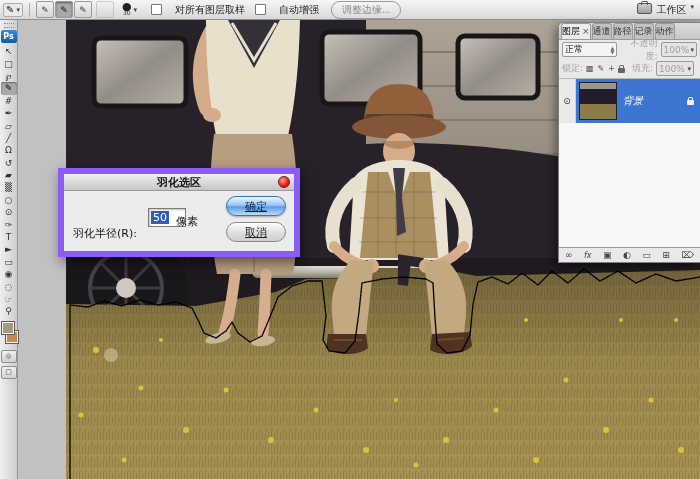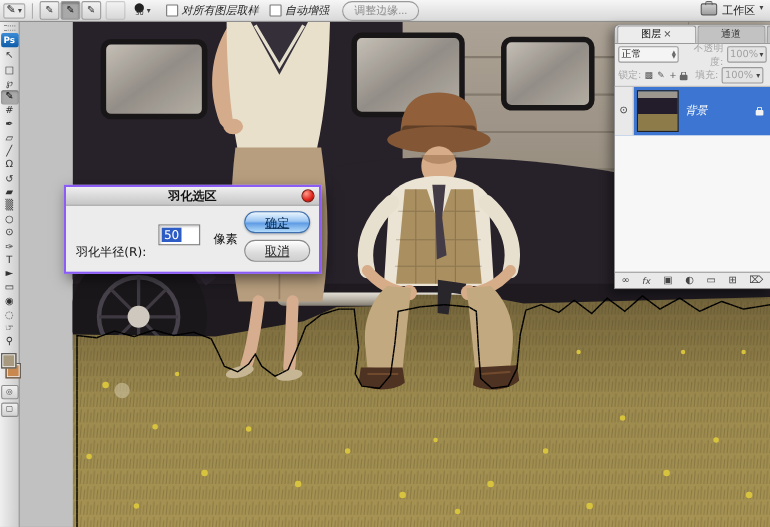--- a/index.html
+++ b/index.html
@@ -15,21 +15,21 @@
   .vsep{width:1px;height:14px;background:#aeaeae;margin:0 2px;}
   .mode-btn{width:16px;height:15px;border:1px solid #9b9b9b;border-radius:2px;background:linear-gradient(#f2f2f2,#d5d5d5);
     display:flex;align-items:center;justify-content:center;font-size:9px;color:#333;}
   .mode-btn.pressed{background:#a9a9a9;box-shadow:inset 0 1px 2px rgba(0,0,0,.45);color:#111;}
   .mode-btn.disabled{opacity:.45;}
   .brush-pick{display:flex;align-items:center;gap:2px;margin-left:4px;}
   .brush-dot{display:flex;flex-direction:column;align-items:center;line-height:6px;}
   .brush-dot .dot{font-size:11px;}
   .brush-dot .num{font-size:6px;color:#333;}
   .cb{display:inline-block;width:9px;height:9px;border:1px solid #777;background:#fff;border-radius:1px;vertical-align:-1px;}
-  .cb-label{display:flex;align-items:center;gap:3px;font-style:italic;}
+  .cb-label{display:flex;align-items:center;gap:13px;}
   .pill-btn{border:1px solid #9a9a9a;border-radius:9px;background:linear-gradient(#f4f4f4,#dcdcdc);
     color:#8c8c8c;font-size:10px;padding:1px 10px;margin-left:8px;}
   .ob-spacer{flex:1;}
   .workspace{display:flex;align-items:flex-start;gap:4px;color:#222;}
   .ws-icon{position:relative;width:13px;height:9px;border:1px solid #555;border-radius:2px;background:linear-gradient(#cfcfcf,#9f9f9f);}
   .ws-icon:before{content:"";position:absolute;left:3px;top:-3px;width:5px;height:3px;border:1px solid #555;border-bottom:none;border-radius:2px 2px 0 0;}
   
   .toolbar{position:absolute;left:0;top:20px;bottom:0;width:18px;
     background:linear-gradient(90deg,#efefef,#cdcdcd);border-right:1px solid #979797;
     display:flex;flex-direction:column;align-items:center;box-sizing:border-box;padding-top:2px;}
@@ -43,45 +43,45 @@
   .swatch{position:absolute;width:12px;height:12px;border:1px solid #5c5c5c;box-shadow:0 0 0 1px #f2f2f2 inset;}
   .swatch.fg{left:1px;top:0;z-index:2;}
   .swatch.bg{left:5px;top:9px;z-index:1;}
   .small-btn{width:14px;height:11px;border:1px solid #8e8e8e;border-radius:2px;background:linear-gradient(#f0f0f0,#d2d2d2);
     margin-top:3px;display:flex;align-items:center;justify-content:center;font-size:7px;color:#444;}
   
   .photo{position:absolute;left:66px;top:20px;width:634px;height:459px;}
   .photo svg{display:block;}
   
   .dialog{position:absolute;left:58px;top:168px;width:230px;height:77px;background:#ececec;
-    border:2px solid #8b5cf6;box-shadow:3px 5px 12px rgba(0,0,0,.5);font-size:11px;color:#111;}
+    border:6px solid #8b5cf6;box-shadow:3px 5px 12px rgba(0,0,0,.5);font-size:11px;color:#111;}
   .dialog-titlebar{position:relative;height:16px;background:linear-gradient(#efefef,#c6c6c6);
     border-bottom:1px solid #9a9a9a;display:flex;align-items:center;justify-content:center;}
   .dialog-title{font-weight:bold;font-size:11px;}
   .dialog-close{position:absolute;right:4px;top:2px;width:12px;height:12px;border-radius:50%;
     background:radial-gradient(circle at 35% 30%,#ff9a8a,#e0241a 60%,#8c0f08);border:1px solid #7d1710;box-sizing:border-box;}
   .dialog-body{position:relative;height:60px;}
   .feather-label{position:absolute;left:9px;top:35px;}
   .feather-input{position:absolute;left:84px;top:17px;width:34px;height:17px;background:#fff;
     border:1px solid #7a7a7a;box-shadow:inset 1px 1px 2px rgba(0,0,0,.25);display:flex;align-items:center;padding-left:2px;}
   .feather-value{background:#2e5cc5;color:#fff;padding:0 2px;font-size:11px;}
-  .unit-label{position:absolute;left:134px;top:23px;}
+  .unit-label{position:absolute;left:112px;top:23px;}
   .btn{position:absolute;right:8px;width:60px;height:20px;border-radius:10px;font-size:11px;
     display:flex;align-items:center;justify-content:center;box-sizing:border-box;text-decoration:underline;}
   .btn-ok{top:5px;background:linear-gradient(#eaf6ff,#9cc6f2 45%,#5f9ce4 55%,#b5dcfb);
     border:1px solid #3e6fae;color:#03264d;box-shadow:0 1px 2px rgba(0,0,0,.3);}
   .btn-cancel{top:31px;background:linear-gradient(#ffffff,#dcdcdc 60%,#cfcfcf);
     border:1px solid #8a8a8a;color:#222;}
   
   .panel{position:absolute;left:558px;top:22px;width:142px;height:241px;background:#e9e9e9;
     border:1px solid #808080;border-right:none;border-radius:5px 0 0 0;
     box-shadow:-3px 4px 10px rgba(0,0,0,.4);font-size:9px;color:#222;box-sizing:border-box;}
   .tabbar{display:flex;align-items:flex-end;height:16px;background:linear-gradient(#dcdcdc,#c7c7c7);
     border-bottom:1px solid #9a9a9a;border-radius:5px 0 0 0;padding-left:2px;}
-  .tab{padding:1px 21px;margin-right:1px;border:1px solid #9a9a9a;border-bottom:none;border-radius:3px 3px 0 0;
+  .tab{padding:1px 0;margin-right:1px;border:1px solid #9a9a9a;border-bottom:none;border-radius:3px 3px 0 0;
     background:#c2c2c2;color:#333;white-space:nowrap;}
   .tab.active{background:#ececec;color:#000;}
   .tab .x{margin-left:2px;color:#555;}
   .blend-row,.lock-row{display:flex;align-items:center;gap:3px;height:19px;padding:0 3px;}
   .combo{display:flex;align-items:center;justify-content:space-between;border:1px solid #9a9a9a;background:#f4f4f4;
     border-radius:2px;height:13px;padding:0 2px;}
   .combo.disabled{color:#a0a0a0;background:#e4e4e4;}
   .combo .arrows{font-size:5px;line-height:4px;color:#666;display:flex;flex-direction:column;}
   .gray-label{color:#a5a5a5;text-align:right;}
   .lock-icon{font-size:8px;color:#555;}

